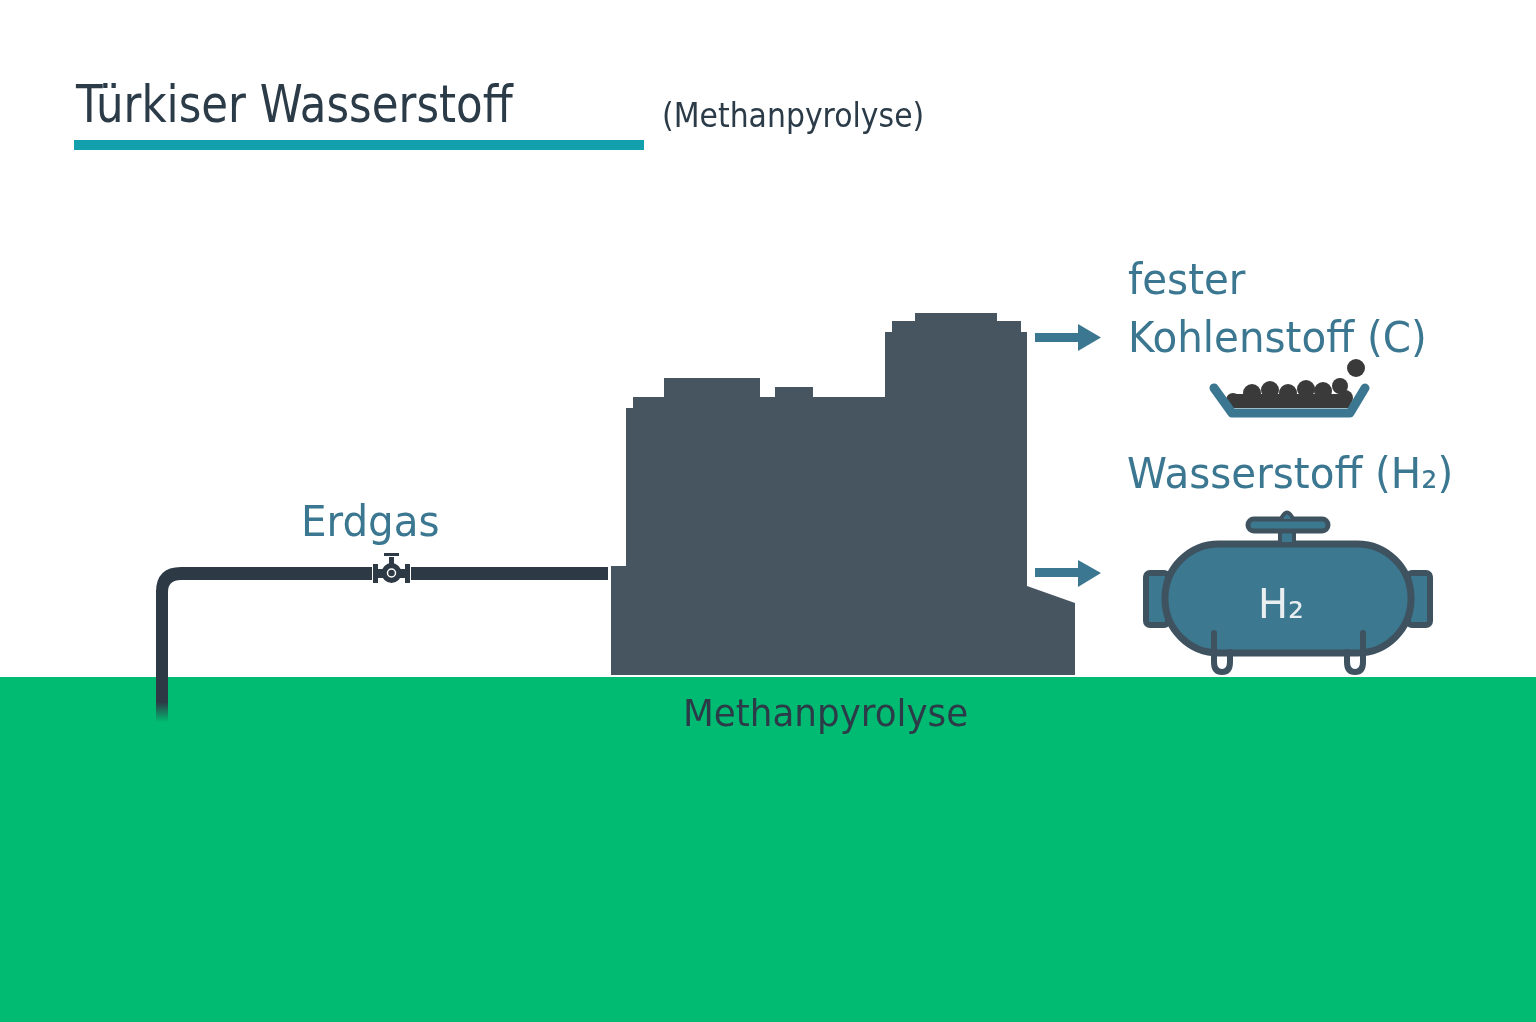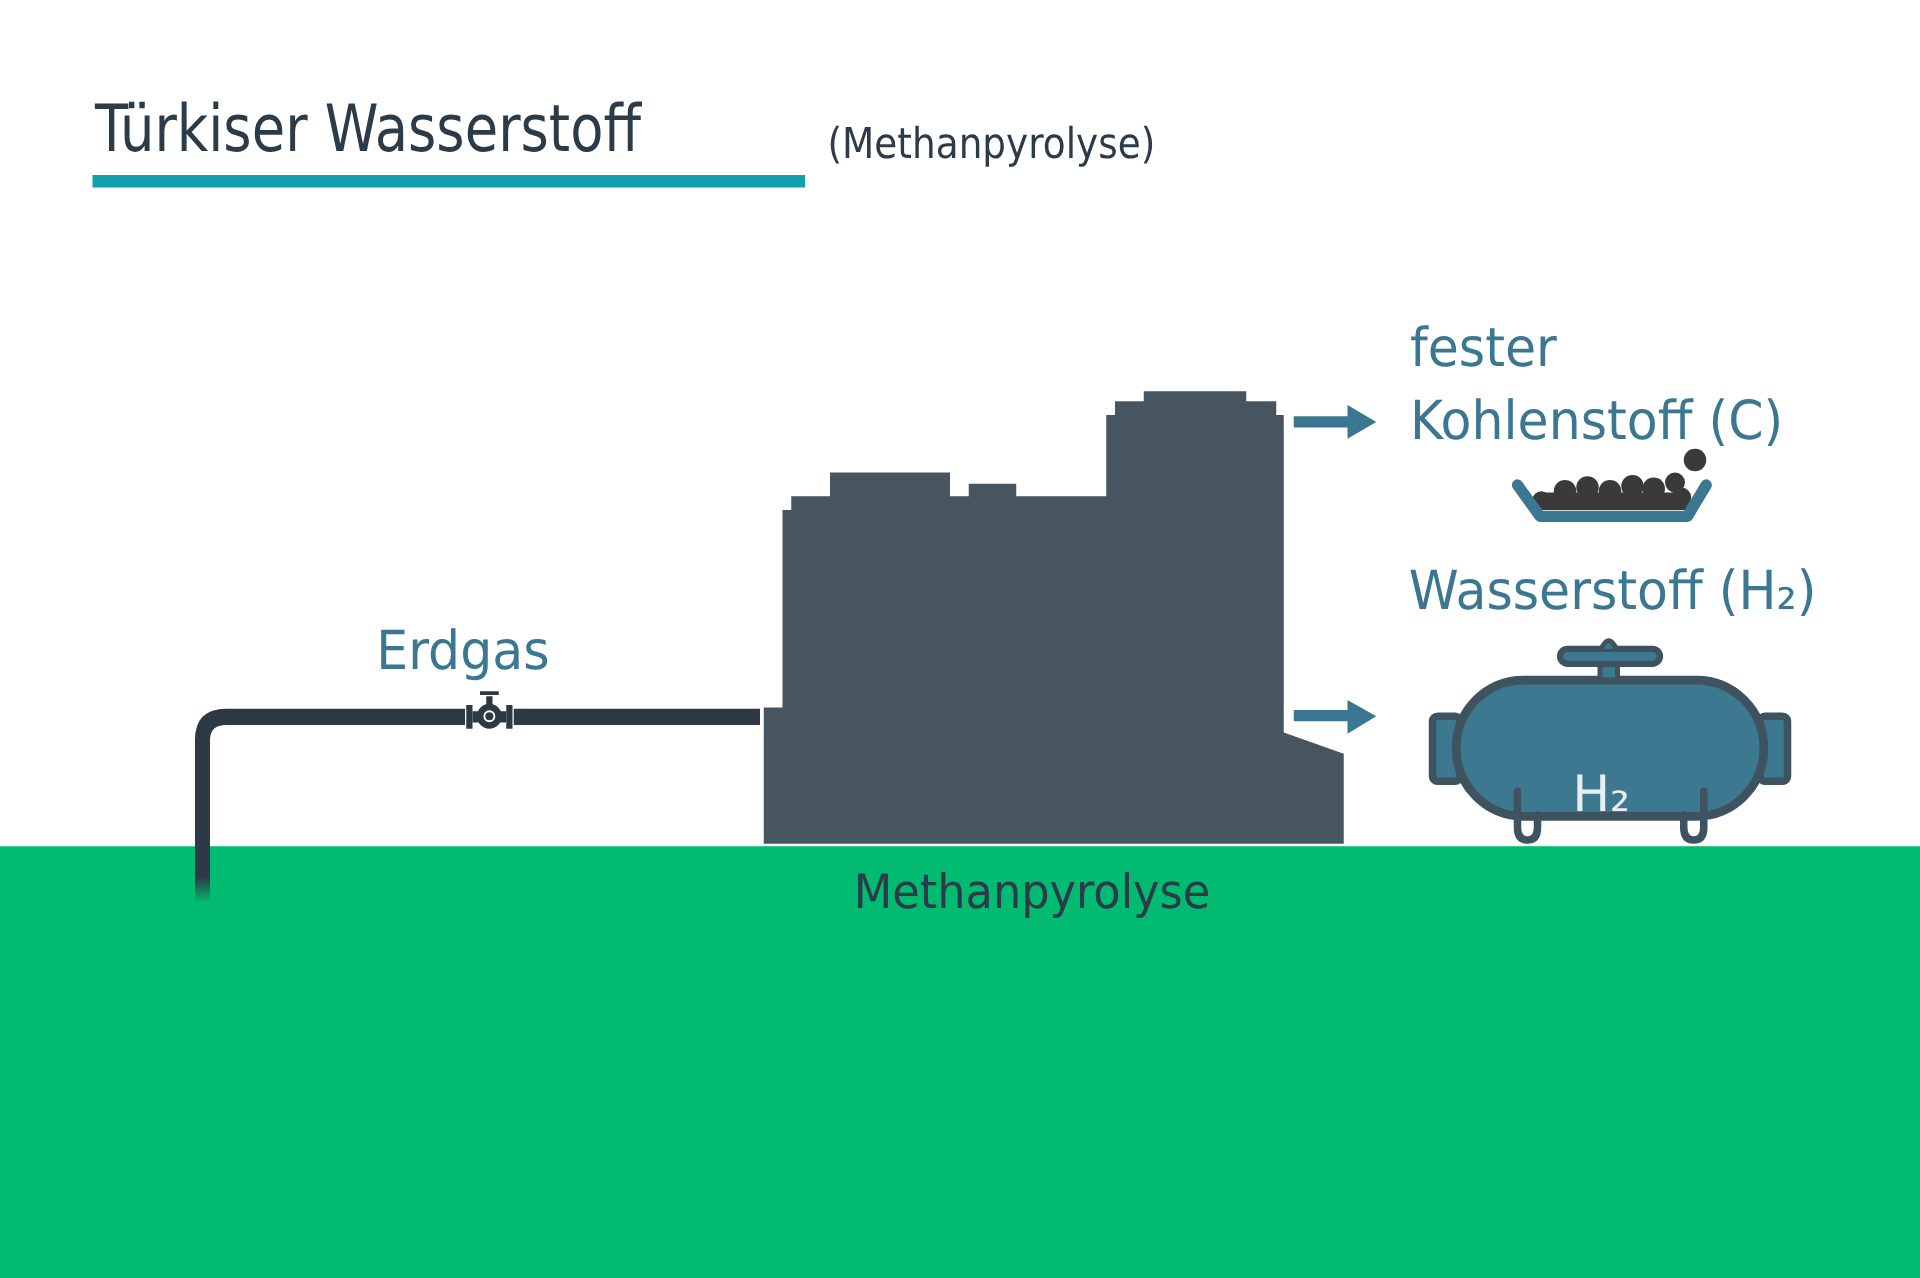--- a/index.html
+++ b/index.html
@@ -8,21 +8,21 @@
   .title { left: 76px; top: 78px; font-size: 52px; color: #2b3b48; letter-spacing: 0px; white-space: nowrap; line-height: 1; font-family: "DejaVu Sans Condensed", "DejaVu Sans", sans-serif; transform: scaleX(0.93); transform-origin: left top; }
   .subtitle { left: 662px; top: 98px; font-size: 34px; color: #2b3b48; white-space: nowrap; line-height: 1; transform: scaleX(0.88); transform-origin: left top; }
   .underline { left: 74px; top: 140px; width: 570px; height: 10px; background: #13a0ad; }
   .ground { left: 0; top: 677px; width: 1536px; height: 345px; background: #00bb71; }
   .label { color: #3b7790; white-space: nowrap; line-height: 1; }
   .erdgas { left: 301px; top: 500px; font-size: 43px; transform: scaleX(0.94); transform-origin: left top; }
   .fester { left: 1128px; top: 258px; font-size: 43px; transform: scaleX(0.94); transform-origin: left top; }
   .kohle { left: 1128px; top: 316px; font-size: 43px; transform: scaleX(0.94); transform-origin: left top; }
   .wasser { left: 1127px; top: 452px; font-size: 43px; transform: scaleX(0.94); transform-origin: left top; }
   .methan { left: 683px; top: 694px; font-size: 38px; color: #2b3b48; white-space: nowrap; line-height: 1; transform: scaleX(0.94); transform-origin: left top; }
-  .h2tank { left: 1258px; top: 584px; font-size: 40px; color: #e9eef1; white-space: nowrap; line-height: 1; margin-top: 32px; }
+  .h2tank { left: 1258px; top: 584px; font-size: 40px; color: #e9eef1; white-space: nowrap; line-height: 1; }
   svg.layer { position: absolute; left: 0; top: 0; }
 </style>
 </head>
 <body>
 
 <div class="abs ground"></div>
 
 <div class="abs title">Türkiser Wasserstoff</div>
 <div class="abs underline"></div>
 <div class="abs subtitle">(Methanpyrolyse)</div>

